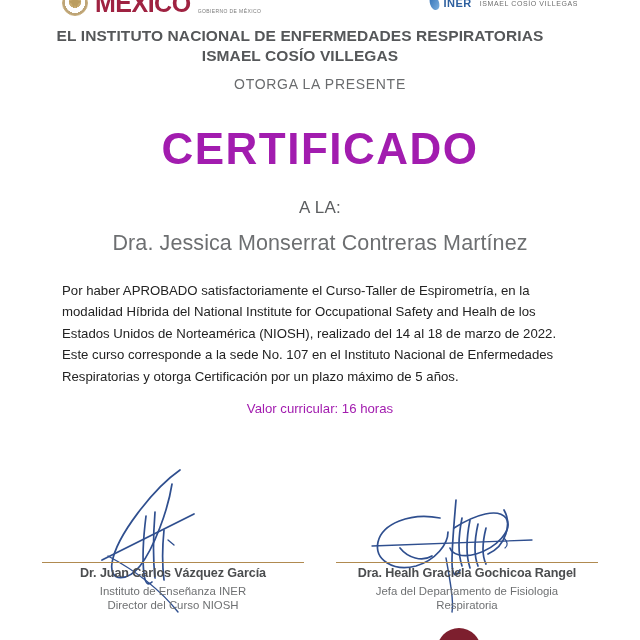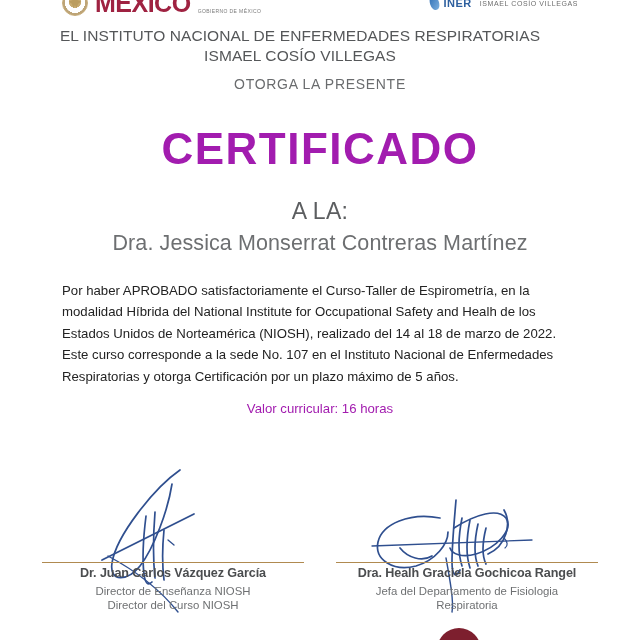--- a/index.html
+++ b/index.html
@@ -50,36 +50,36 @@
     background:linear-gradient(135deg,#2f6fb5,#7fb2e0);
     transform:rotate(-18deg);
   }
   .iner-word { font-size:11px; font-weight:bold; color:#2d5f9e; letter-spacing:.5px; }
   .iner-sub { font-size:7px; color:#6d6d6d; letter-spacing:.6px; }
 
   
   .inst-title {
     position:absolute; top:26px; left:0; width:600px;
     text-align:center; color:#555759;
-    font-size:15.5px; font-weight:normal; line-height:1.28; letter-spacing:.1px;
+    font-size:15.5px; font-weight:bold; line-height:1.28; letter-spacing:.1px;
   }
   .otorga {
     position:absolute; top:76px; left:0; width:640px;
     text-align:center; color:#6a6c6e;
     font-size:14px; letter-spacing:.7px;
   }
   .cert-title {
     position:absolute; top:124px; left:0; width:640px;
     text-align:center; color:#a21caf;
     font-size:44px; font-weight:bold; letter-spacing:1.5px;
   }
   .a-la {
     position:absolute; top:198px; left:0; width:640px;
     text-align:center; color:#5c5e60;
-    font-size:23px; letter-spacing:.3px;
+    font-size:17px; letter-spacing:.3px;
   }
   .recipient {
     position:absolute; top:231px; left:0; width:640px;
     text-align:center; color:#6d6f71;
     font-size:21.5px; letter-spacing:.1px;
   }
 
   
   .body-text {
     position:absolute; top:280px; left:62px; width:516px;
@@ -169,21 +169,21 @@
         <path d="M113 50 C111 76 111 98 113 116"></path>
         <path d="M122 68 C120 88 120 102 122 118"></path>
         <path d="M60 98 L152 52"></path>
         <path d="M66 94 C96 110 120 130 136 150" stroke-width="1.4"></path>
         <path d="M126 78 l6 5" stroke-width="1.3"></path>
       </svg>
     </div>
     <div class="sig-rule"></div>
     <div class="sig-name">Dr. Juan Carlos Vázquez García</div>
     <div class="sig-role">
-      <div>Director de Enseñanza NIOSH</div>
+      <div>Instituto de Enseñanza INER</div>
       <div>Director del Curso NIOSH</div>
     </div>
   </div>
 
   <div class="sig-block sig-right">
     <div class="sig-art">
       <svg width="262" height="150" viewBox="0 0 262 150" fill="none" stroke="#2f4f8f" stroke-width="1.7" stroke-linecap="round">
         <path d="M120 38 C118 62 116 82 116 100 C116 114 120 116 124 108"></path>
         <path d="M104 56 C74 50 46 62 42 80 C38 98 58 110 80 104 C100 98 112 82 112 70"></path>
         <path d="M64 86 C72 96 86 100 96 94"></path>

